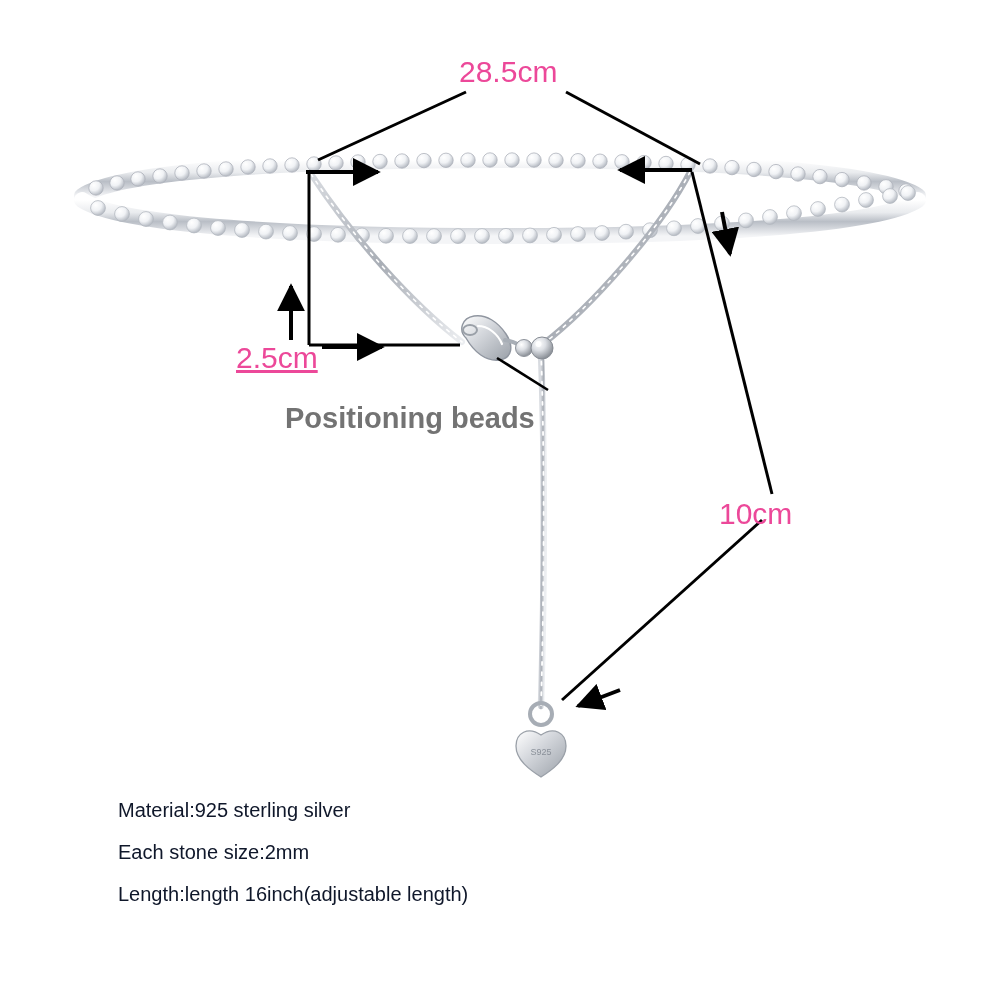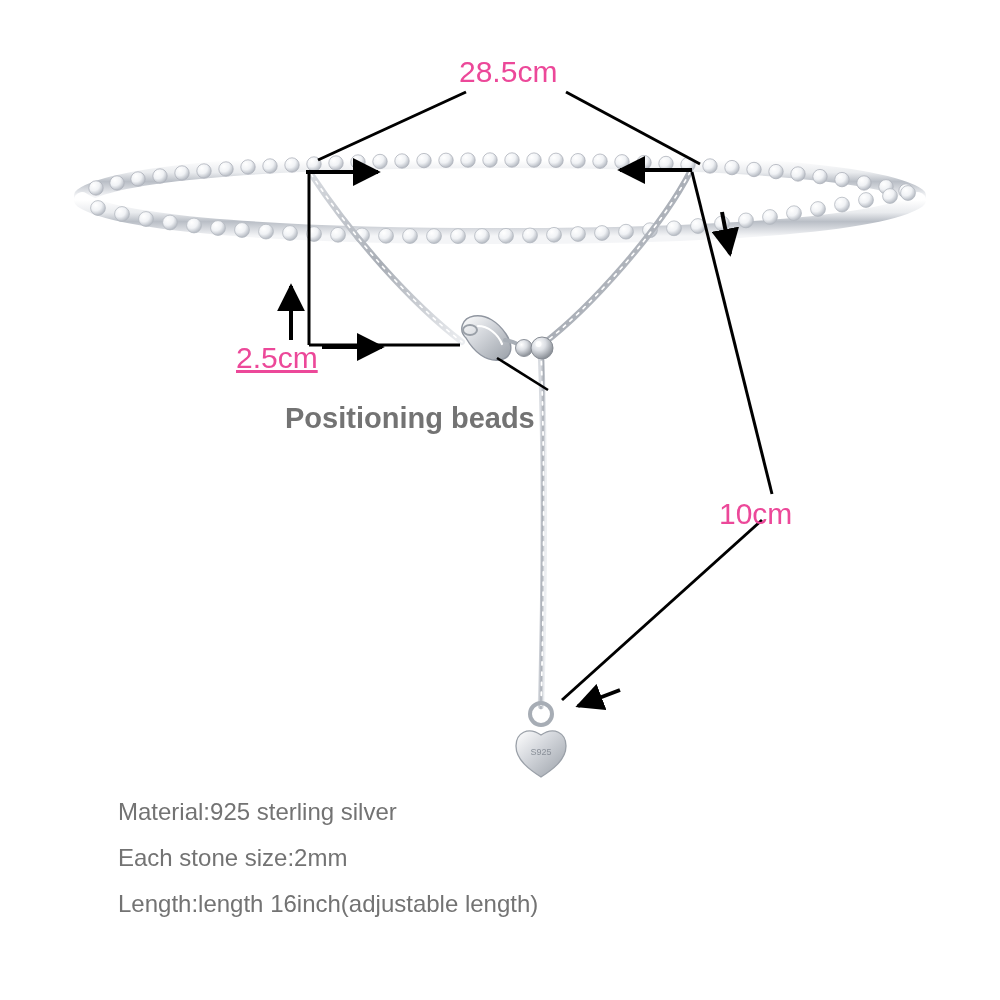--- a/index.html
+++ b/index.html
@@ -42,22 +42,22 @@
     white-space: nowrap;
     font-family: "Liberation Sans", sans-serif;
   }
   #spec-list {
     position: absolute;
     left: 118px;
     top: 800px;
     width: 700px;
   }
   #spec-list .spec-line {
-    font-size: 24px;
-    color: #737373;
+    font-size: 20px;
+    color: #0f172a;
     line-height: 1.0;
     margin-bottom: 22px;
     white-space: nowrap;
     font-family: "Liberation Sans", sans-serif;
   }
 </style>
 </head>
 <body>
 
 <div id="stage">

